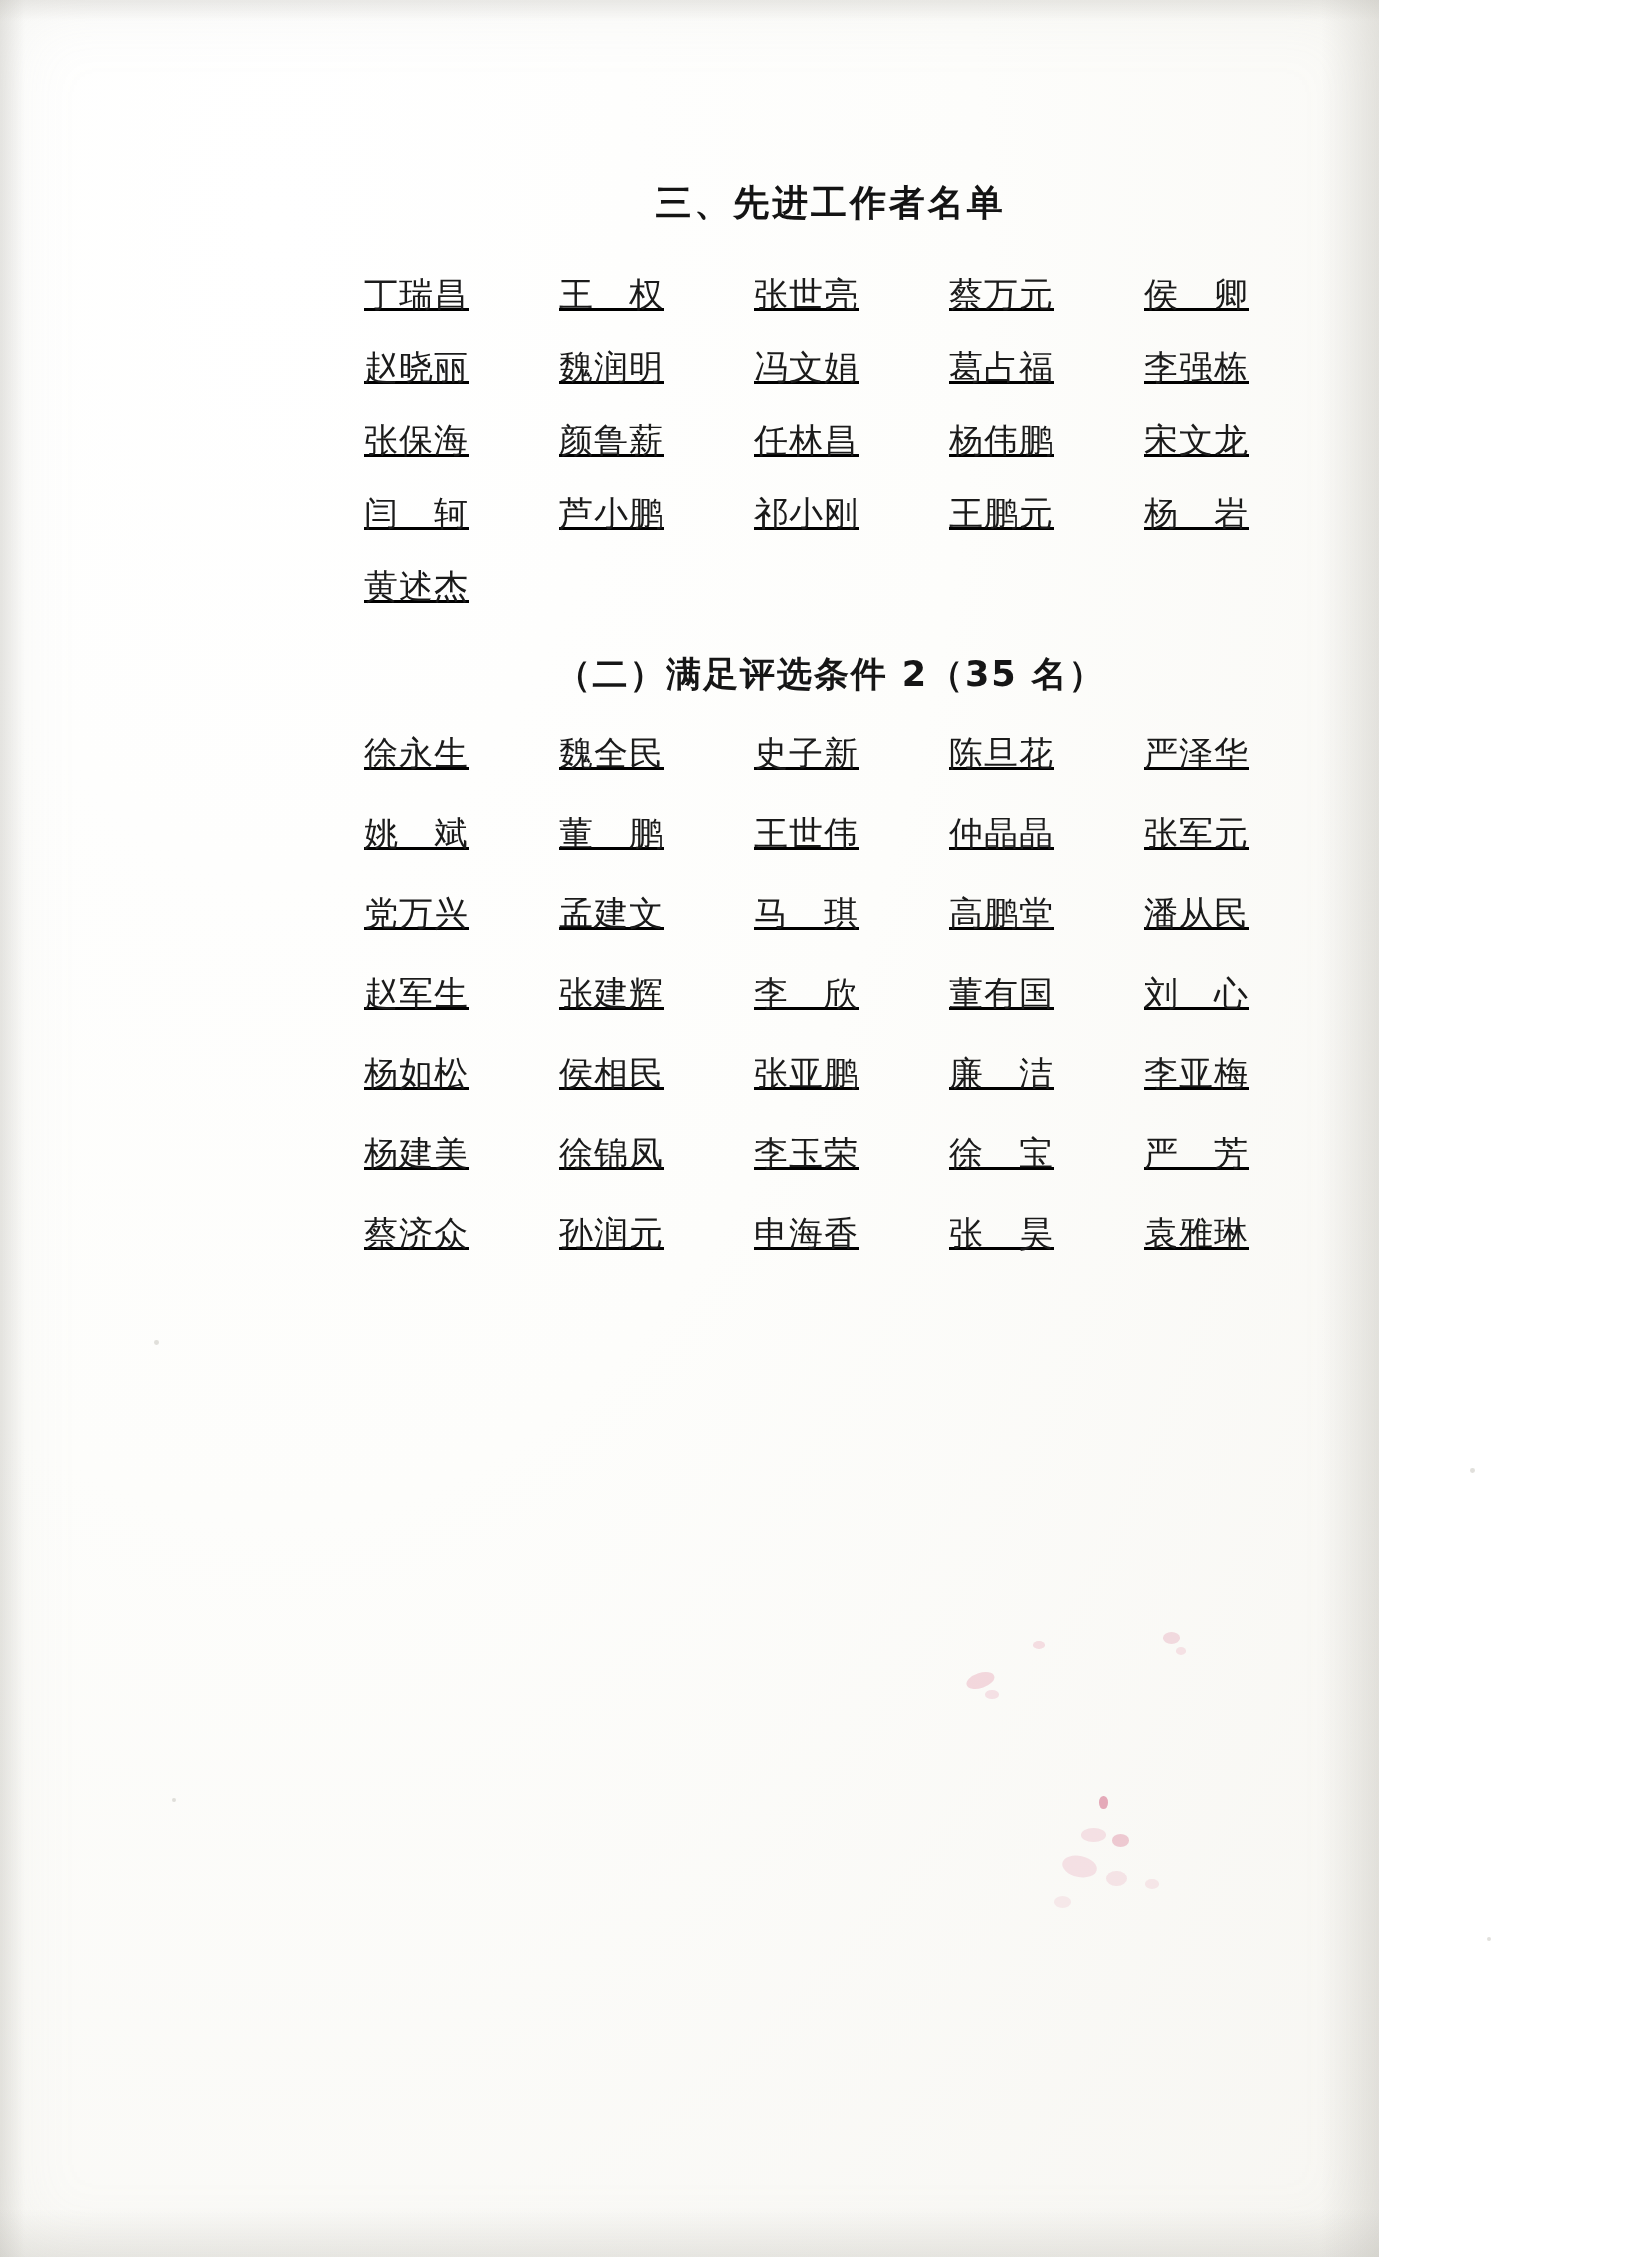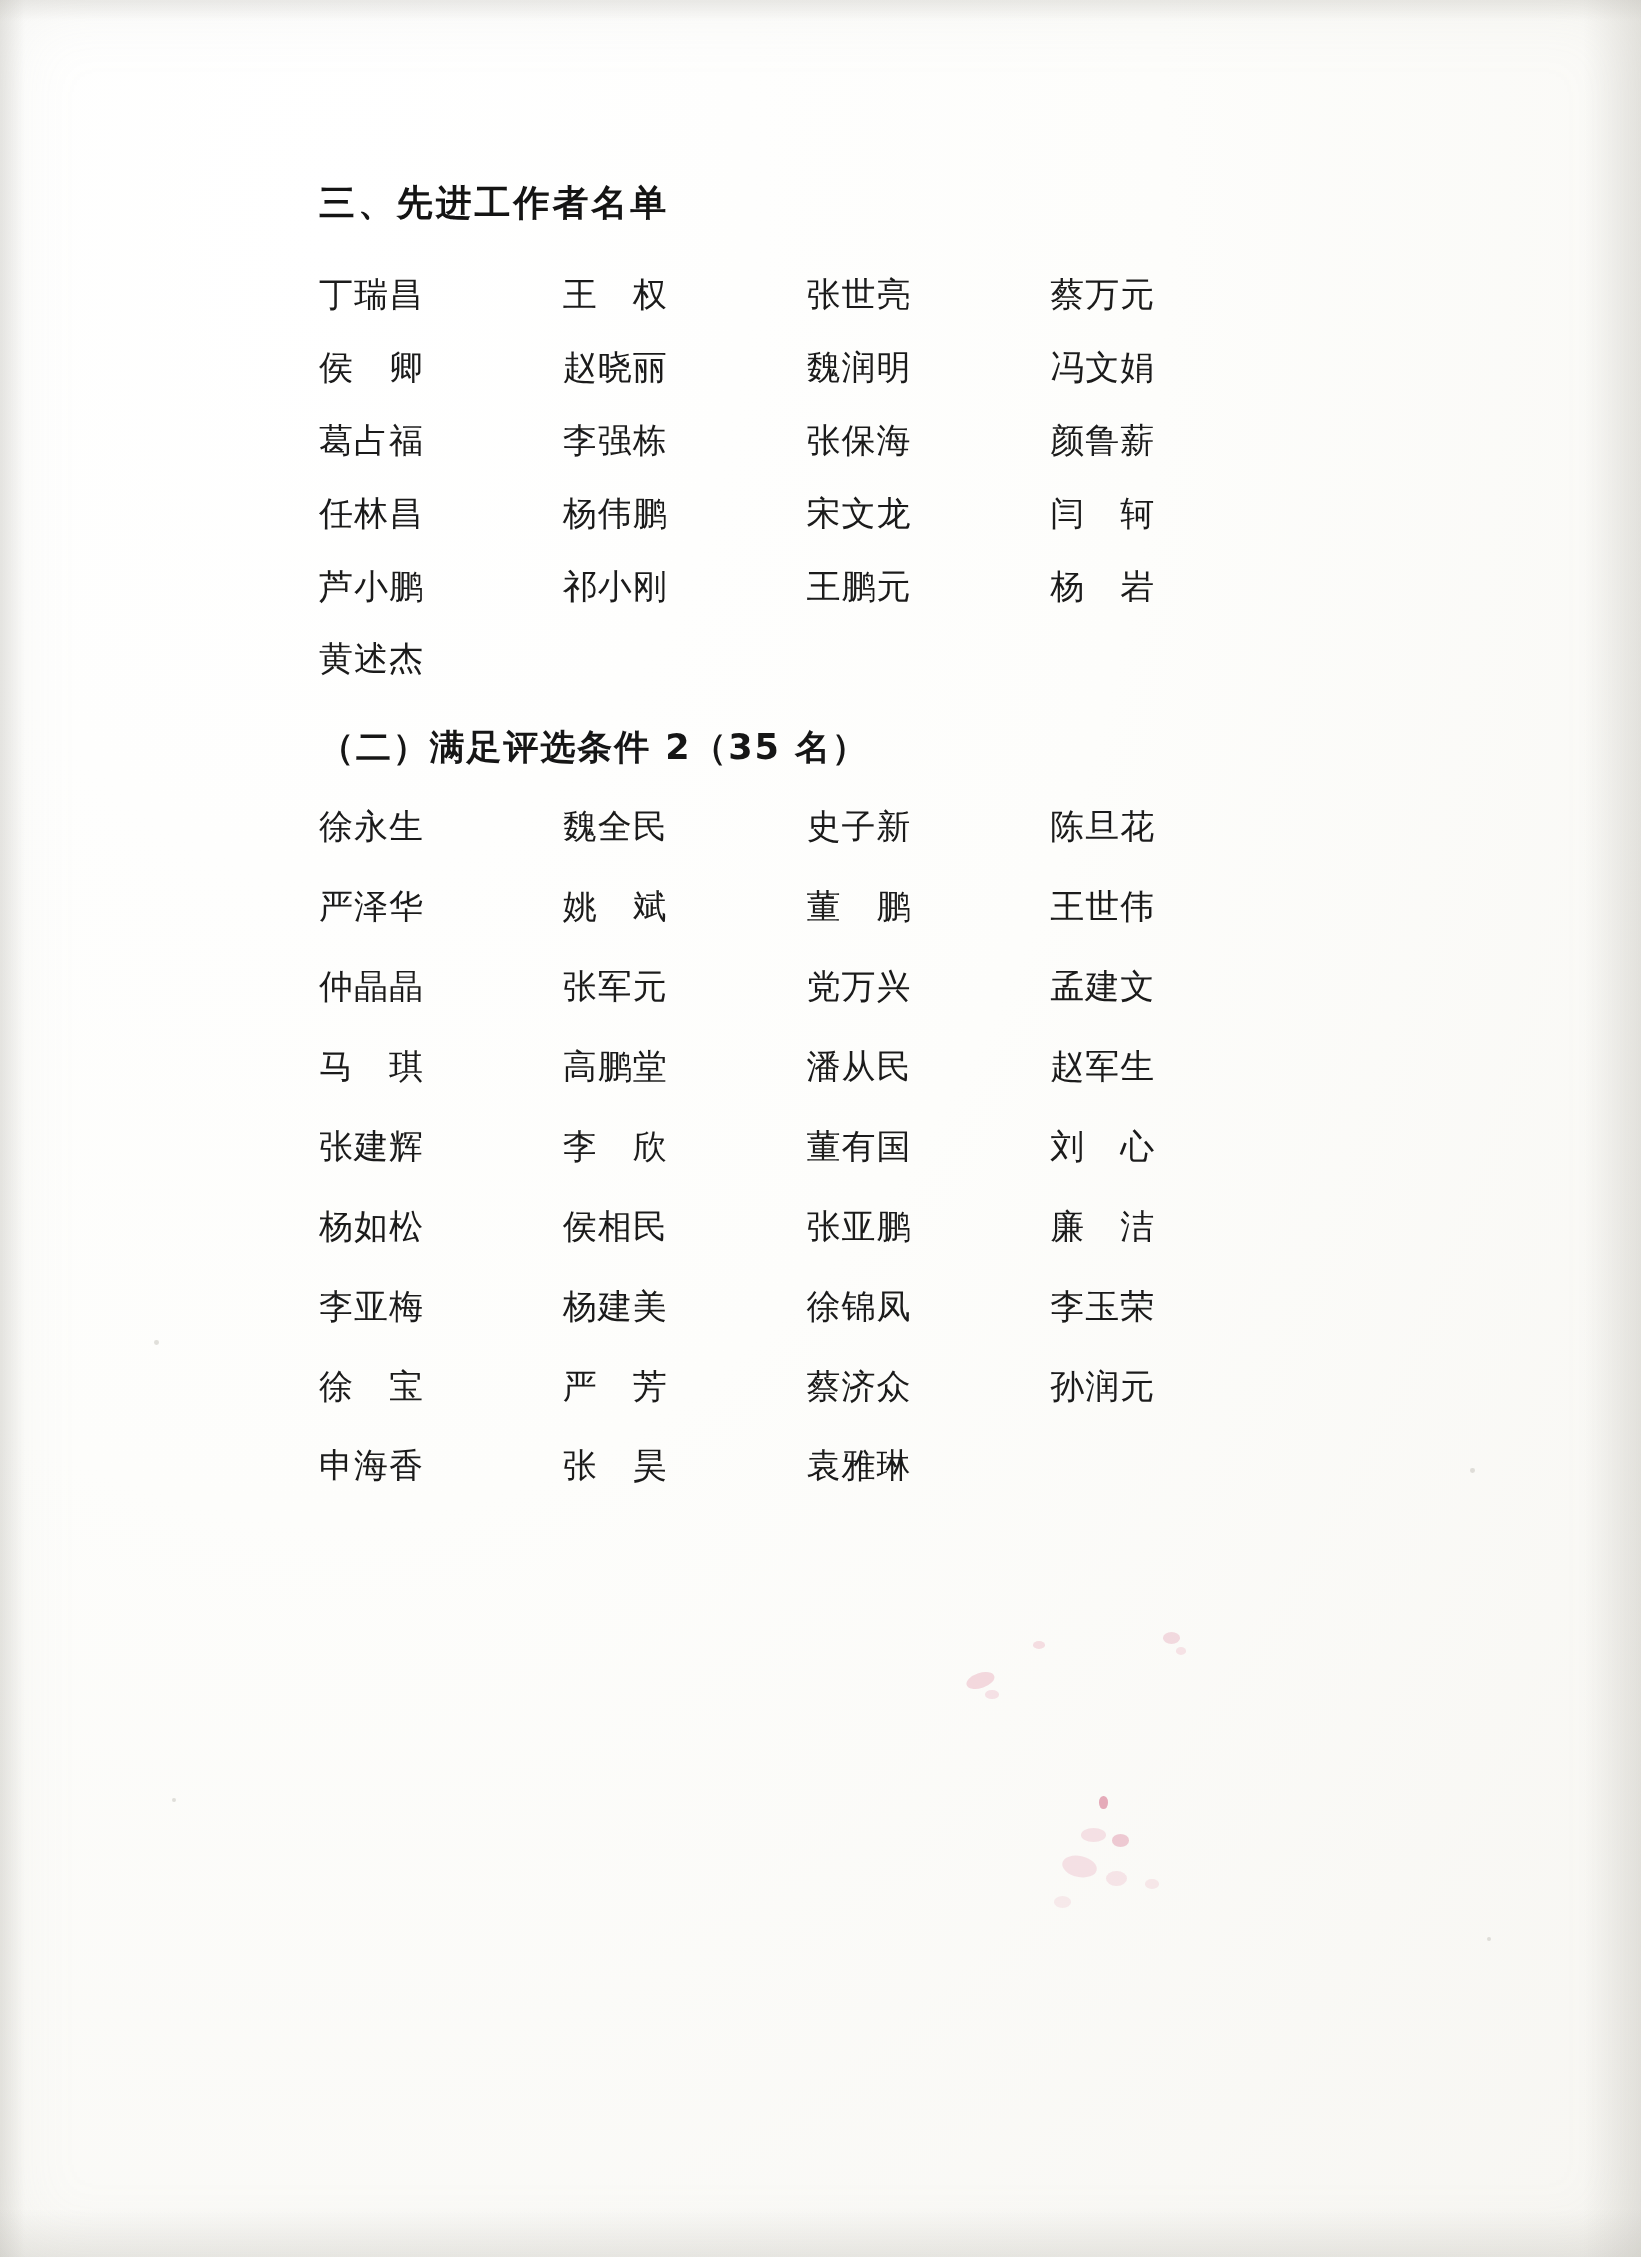--- a/index.html
+++ b/index.html
@@ -13,24 +13,25 @@
     font-family: "DejaVu Sans", "Liberation Sans", sans-serif;
     position: relative;
     overflow: hidden;
   }
 
   
   #page {
     position: absolute;
     left: 0;
     top: 0;
-    width: 1641px;
+    width: 1379px;
     height: 2257px;
     background:
       radial-gradient(ellipse at 20% 10%, #ffffff 0%, #fdfdfb 45%, #f7f6f2 100%);
+    text-align: center;
   }
 
   
   #page::before {
     content: "";
     position: absolute;
     left: 0; top: 0; right: 0; bottom: 0;
     box-shadow: inset 0 0 77px rgba(180,178,170,0.16);
     pointer-events: none;
   }
@@ -88,25 +89,26 @@
     margin: 0 0 33px 0;
     white-space: nowrap;
   }
 
   .section {
     margin-bottom: 7.7px;
   }
 
   .name-grid {
     display: grid;
-    grid-template-columns: repeat(4, 1fr);
+    grid-template-columns: repeat(5, 1fr);
     row-gap: 27px;
     column-gap: 0px;
     margin: 0 0 42px 0;
     width: 975px;
+    text-decoration: underline;
   }
 
   .name-cell {
     font-size: 34px;
     color: #1b1b1b;
     font-family: "DejaVu Serif", "Liberation Serif", serif;
     letter-spacing: 1px;
     white-space: nowrap;
     line-height: 1.35;
   }

